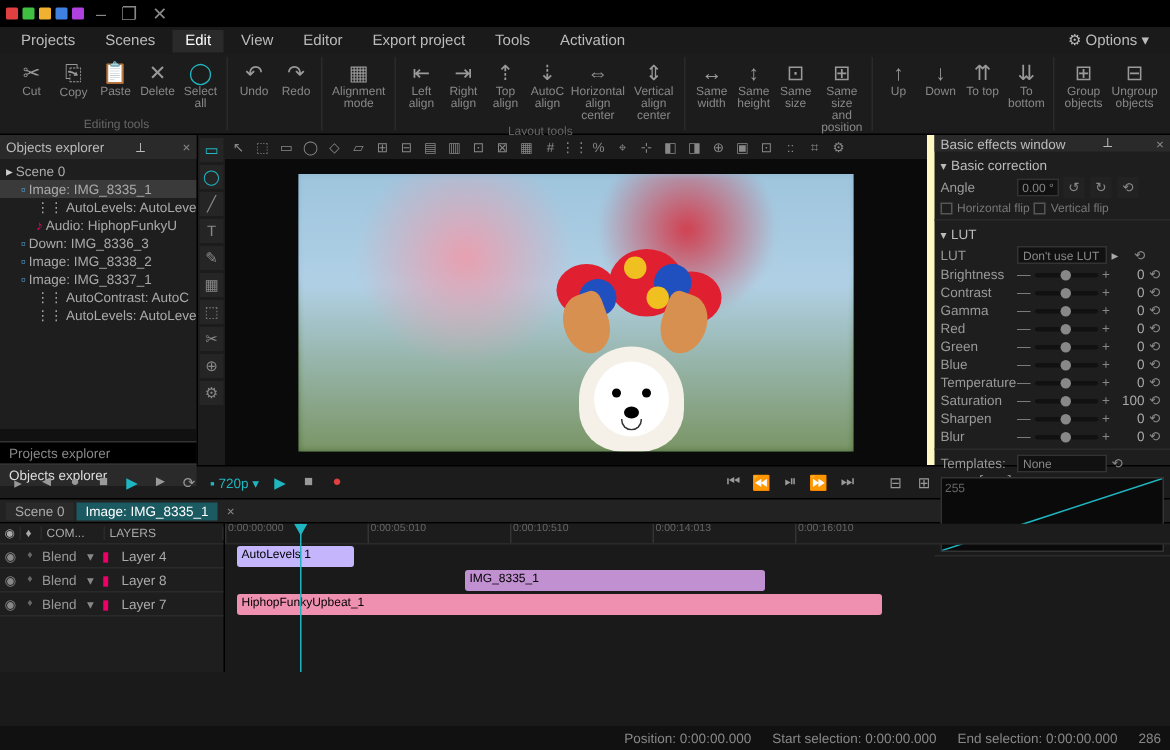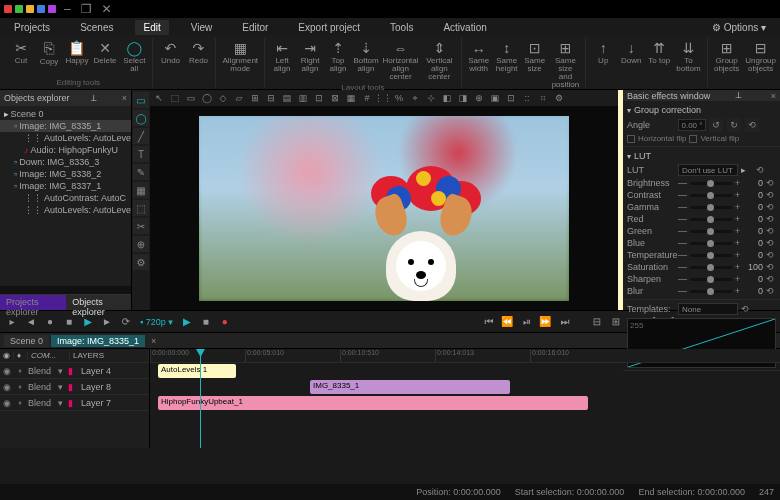--- a/index.html
+++ b/index.html
@@ -2,39 +2,39 @@
 <html><head>
 <meta charset="utf-8">
 <style>
 * { margin:0; padding:0; box-sizing:border-box; font-family:"Segoe UI",Arial,sans-serif; }
 body { background:#1a1a1a; color:#aaa; font-size:10px; width:780px; height:500px; overflow:hidden; position:relative; }
 .titlebar { height:18px; background:#000; display:flex; align-items:center; padding:0 4px; }
 .tb-dots { display:flex; gap:3px; margin-right:8px; }
 .tb-dot { width:8px; height:8px; border-radius:1px; }
 .tb-title { flex:1; text-align:center; color:#ccc; font-size:10px; }
 .tb-ctrl { display:flex; gap:10px; color:#888; font-size:12px; }
-.menubar { height:18px; background:#1a1a1a; display:flex; align-items:center; padding:0 6px; gap:14px; }
+.menubar { height:18px; background:#1a1a1a; display:flex; align-items:center; padding:0 6px; gap:4px; }
 .menubar .mi { padding:2px 8px; color:#bbb; font-size:10px; cursor:pointer; }
 .menubar .mi.active { background:#2a2a2a; color:#fff; }
 .menubar .spacer { flex:1; }
 .ribbon { height:54px; background:#1c1c1c; border-bottom:1px solid #000; display:flex; align-items:flex-start; padding:2px 4px; }
 .rgroup { display:flex; flex-direction:column; align-items:center; padding:0 4px; border-right:1px solid #2a2a2a; height:100%; }
 .rgroup.noborder { border-right:none; }
 .ricons { display:flex; gap:2px; }
 .ritem { display:flex; flex-direction:column; align-items:center; gap:1px; padding:2px 2px; cursor:pointer; min-width:26px; }
 .ritem .lbl { font-size:8px; color:#888; text-align:center; line-height:8px; }
 .rgroup-lbl { font-size:8px; color:#666; margin-top:auto; }
 .workarea { display:flex; height:220px; }
 .explorer { width:132px; background:#1e1e1e; border-right:1px solid #000; display:flex; flex-direction:column; }
 .panel-hdr { height:16px; background:#2a2a2a; display:flex; align-items:center; padding:0 4px; font-size:9px; color:#bbb; }
 .panel-hdr .x { margin-left:auto; cursor:pointer; color:#888; }
 .tree { flex:1; overflow:hidden; font-size:9px; padding:2px 0; }
 .tree-node { display:flex; align-items:center; padding:1px 2px; gap:2px; white-space:nowrap; cursor:pointer; }
 .tree-node.sel { background:#3a3a3a; }
-.tabs { height:16px; display:flex; background:#4c1d95; }
+.tabs { height:16px; display:flex; background:#000000;flex-direction:column; }
 .tabs .tab { padding:2px 6px; font-size:9px; color:#888; border-top:1px solid #333; cursor:pointer; }
 .tabs .tab.active { background:#2a2a2a; color:#ddd; }
 .toolstrip { width:18px; background:#1c1c1c; display:flex; flex-direction:column; gap:2px; padding:2px 1px; }
 .toolstrip .tbtn { width:16px; height:16px; background:#252525; display:flex; align-items:center; justify-content:center; cursor:pointer; color:#888; font-size:10px; }
 .toolstrip .tbtn.accent { color:#1fb6c1; }
 .preview-area { flex:1; background:#141414; display:flex; flex-direction:column; }
 .preview-toolbar { height:16px; background:#1c1c1c; display:flex; align-items:center; gap:2px; padding:0 2px; }
 .preview-toolbar .pb { width:14px; height:14px; display:flex; align-items:center; justify-content:center; color:#888; cursor:pointer; font-size:9px; }
 .preview-canvas { flex:1; background:#0a0a0a; position:relative; display:flex; align-items:center; justify-content:center; padding:8px; }
 .video-frame { width:370px; height:185px; background:linear-gradient(180deg,#8eb5d0 0%,#a0c0d8 35%,#6a8a5a 65%,#4a6a3a 100%); position:relative; overflow:hidden; }
@@ -85,21 +85,21 @@
 .tl-track .eye { width:14px; text-align:center; color:#888; cursor:pointer; }
 .tl-track .lock { width:12px; text-align:center; color:#666; cursor:pointer; font-size:7px; }
 .tl-track .dd { width:10px; color:#888; cursor:pointer; }
 .tl-track .name { flex:1; padding:0 3px; color:#aaa; }
 .tl-right { flex:1; position:relative; overflow:hidden; }
 .ruler { height:14px; background:#1c1c1c; border-bottom:1px solid #2a2a2a; position:relative; font-size:7px; color:#666; }
 .ruler .tick { position:absolute; top:0; height:100%; border-left:1px solid #333; padding-left:1px; }
 .playhead { position:absolute; top:0; bottom:0; width:1px; background:#1fb6c1; left:50px; z-index:5; }
 .playhead::before { content:""; position:absolute; top:0; left:-4px; width:9px; height:8px; background:#1fb6c1; clip-path:polygon(0 0,100% 0,50% 100%); }
 .clip { position:absolute; height:14px; border-radius:2px; font-size:8px; padding:1px 3px; color:#000; overflow:hidden; cursor:pointer; }
-.clip.yellow { background:#fef9c3; }
+.clip.yellow { background:#c4b5fd; }
 .clip.purple { background:#c090d0; }
 .clip.pink { background:#f090b0; }
 .statusbar { position:absolute; bottom:0; left:0; right:0; height:16px; background:#111; display:flex; align-items:center; padding:0 6px; font-size:9px; color:#888; gap:14px; justify-content:flex-end; }
 .sel-dd { width:60px; height:12px; background:#111; border:1px solid #333; color:#888; font-size:8px; padding:0 3px; display:flex; align-items:center; }
 </style>
 </head>
 <body>
 
 <div class="titlebar">
   <div class="tb-dots">
@@ -135,21 +135,21 @@
         <div class="ritem">
           <div style="font-size: 14px; color: rgb(153, 153, 153);">✂</div>
           <div class="lbl">Cut</div>
         </div>
         <div class="ritem">
           <div style="font-size: 14px; color: rgb(153, 153, 153);">⎘</div>
           <div class="lbl">Copy</div>
         </div>
         <div class="ritem">
           <div style="font-size: 14px; color: rgb(153, 153, 153);">📋</div>
-          <div class="lbl">Happy</div>
+          <div class="lbl">Paste</div>
         </div>
         <div class="ritem">
           <div style="font-size: 14px; color: rgb(153, 153, 153);">✕</div>
           <div class="lbl">Delete</div>
         </div>
         <div class="ritem">
           <div style="font-size: 14px; color: rgb(31, 182, 193);">◯</div>
           <div class="lbl">Select all</div>
         </div>
       </div>
@@ -184,21 +184,21 @@
         <div class="ritem">
           <div style="font-size: 14px; color: rgb(153, 153, 153);">⇥</div>
           <div class="lbl">Right align</div>
         </div>
         <div class="ritem">
           <div style="font-size: 14px; color: rgb(153, 153, 153);">⇡</div>
           <div class="lbl">Top align</div>
         </div>
         <div class="ritem">
           <div style="font-size: 14px; color: rgb(153, 153, 153);">⇣</div>
-          <div class="lbl">Bottom align</div>
+          <div class="lbl">AutoC align</div>
         </div>
         <div class="ritem">
           <div style="font-size: 14px; color: rgb(153, 153, 153);">⇔</div>
           <div class="lbl">Horizontal align center</div>
         </div>
         <div class="ritem">
           <div style="font-size: 14px; color: rgb(153, 153, 153);">⇕</div>
           <div class="lbl">Vertical align center</div>
         </div>
       </div>
@@ -381,21 +381,21 @@
   </div>
 
   <div class="effects">
     <div class="panel-hdr">
       <span>Basic effects window</span>
       <span style="margin-left:auto;margin-right:4px;">⟂</span>
       <span class="x">×</span>
     </div>
     <div id="effects-body">
         <div class="eff-section">
-          <div class="eff-section-hdr">Group correction</div>
+          <div class="eff-section-hdr">Basic correction</div>
           <div class="eff-row">
             <span class="elbl">Angle</span>
             <span class="knob">0.00 °</span>
             <div class="eff-icons">
               <span class="ei">↺</span>
               <span class="ei">↻</span>
               <span class="ei">⟲</span>
             </div>
           </div>
           <div class="eff-row">
@@ -544,21 +544,21 @@
     <span class="th-tab">Scene 0</span>
     <span class="th-tab active">Image: IMG_8335_1</span>
     <span style="margin-left:4px;color:#888;cursor:pointer;">×</span>
   </div>
 
 <div class="timeline">
   <div class="tl-left">
     <div class="tl-hdr-row">
       <span class="col" style="width:14px;">◉</span>
       <span class="col" style="width:14px;">♦</span>
-      <span class="col" style="width:42px;font-style:italic;">COM...</span>
+      <span class="col" style="width:42px;">COM...</span>
       <span class="col" style="flex:1;">LAYERS</span>
     </div>
     <div id="tl-tracks">
         <div class="tl-track">
           <span class="eye">◉</span>
           <span class="lock">♦</span>
           <span style="width:32px;padding:0 2px;color:#999;">Blend</span>
           <span class="dd">▾</span>
           <span style="width:10px;color:#e06;">▮</span>
           <span class="name">Layer 4</span>
@@ -595,14 +595,14 @@
         <div class="clip purple" style="top: 31px; left: 160px; width: 200px;">IMG_8335_1</div>
         <div class="clip pink" style="top: 47px; left: 8px; width: 430px;">HiphopFunkyUpbeat_1</div>
       </div>
   </div>
 </div>
 
 <div class="statusbar">
   <span>Position:   0:00:00.000</span>
   <span>Start selection:   0:00:00.000</span>
   <span>End selection:   0:00:00.000</span>
-  <span>247</span>
+  <span>286</span>
 </div>
 
 </body></html>

